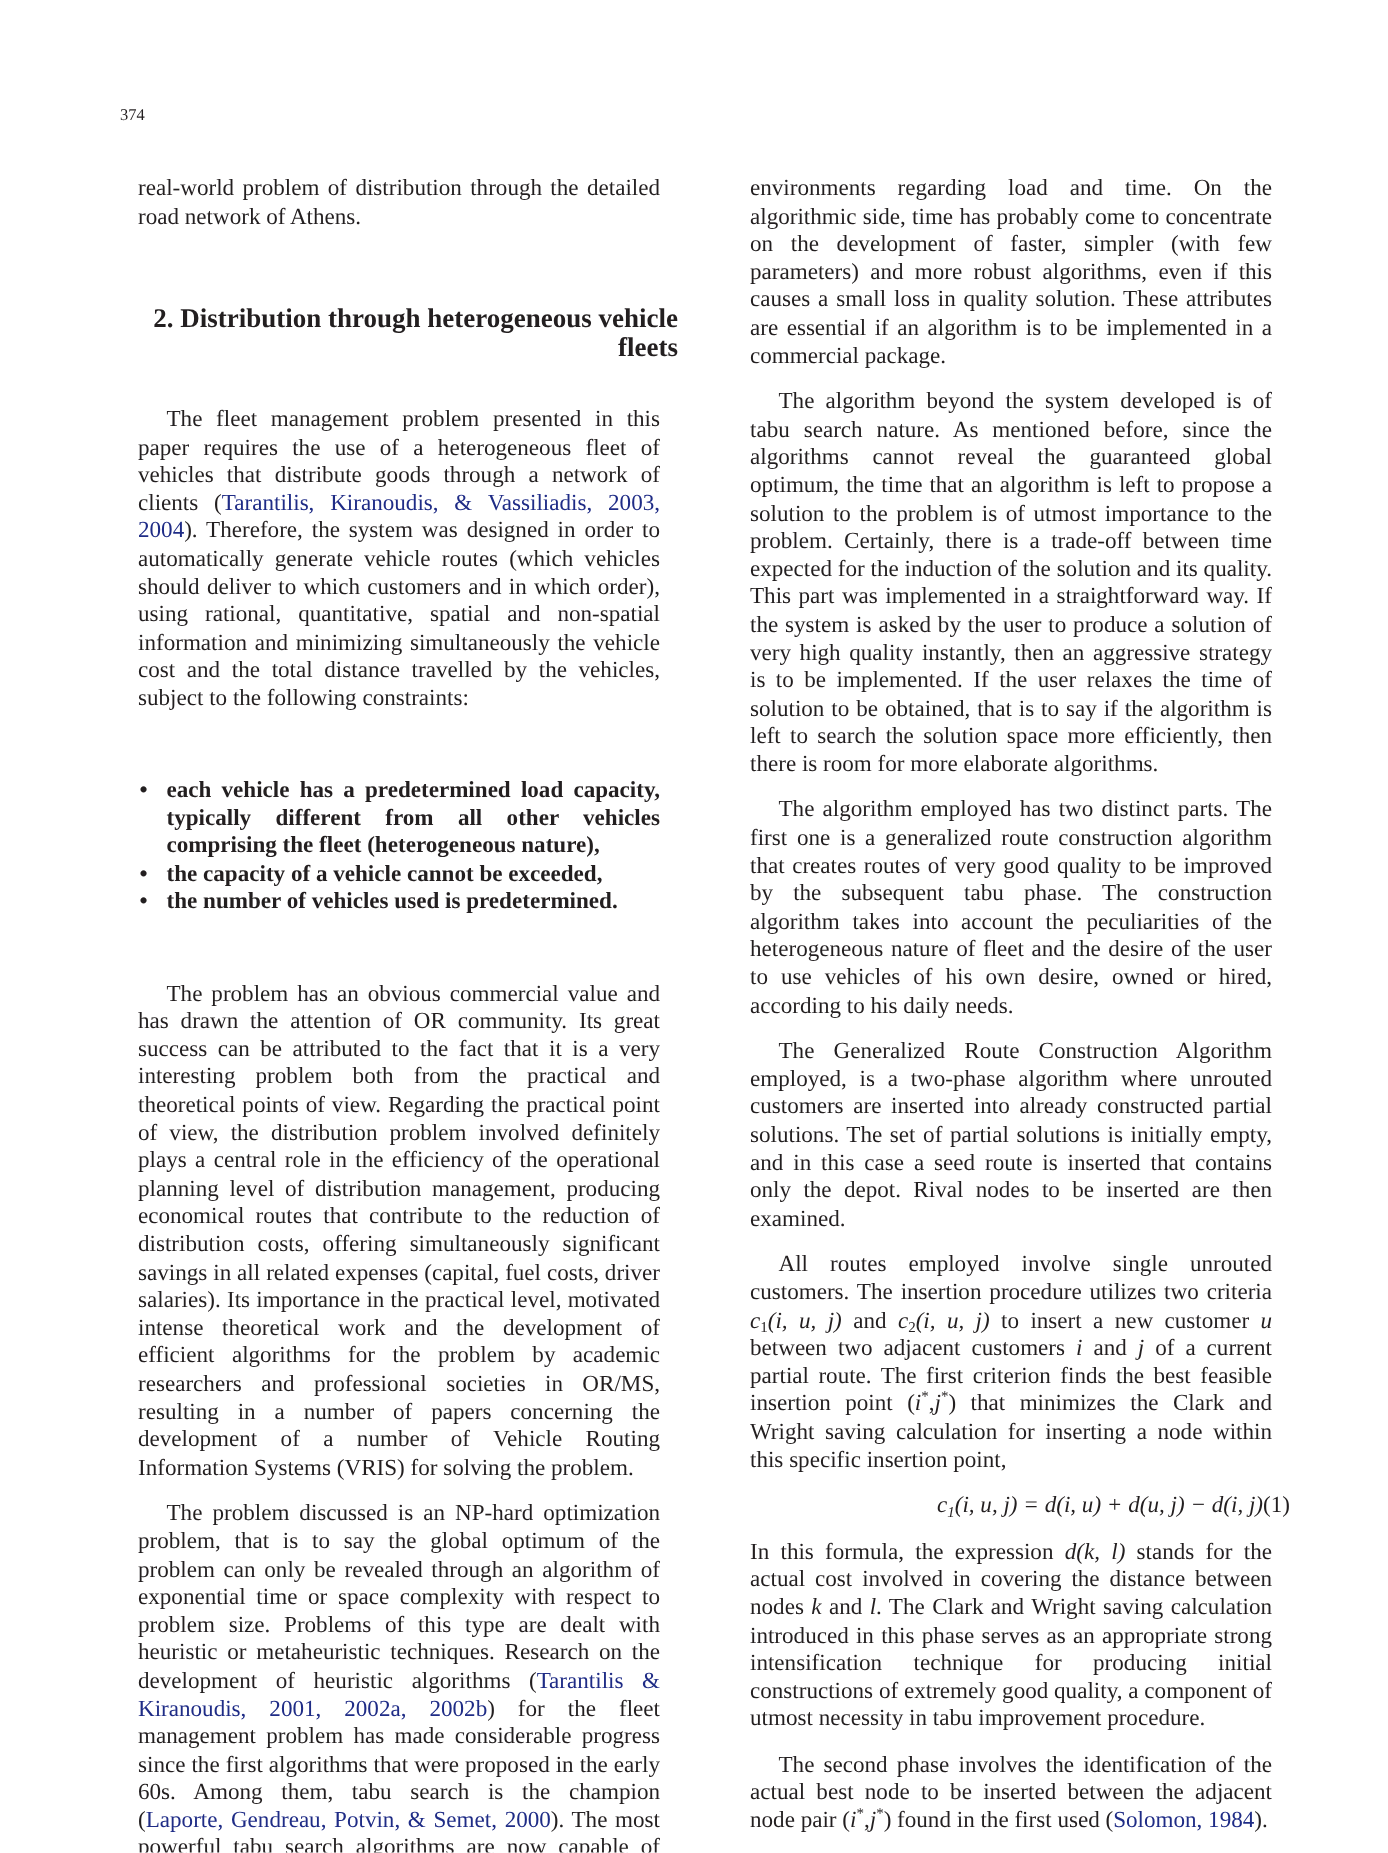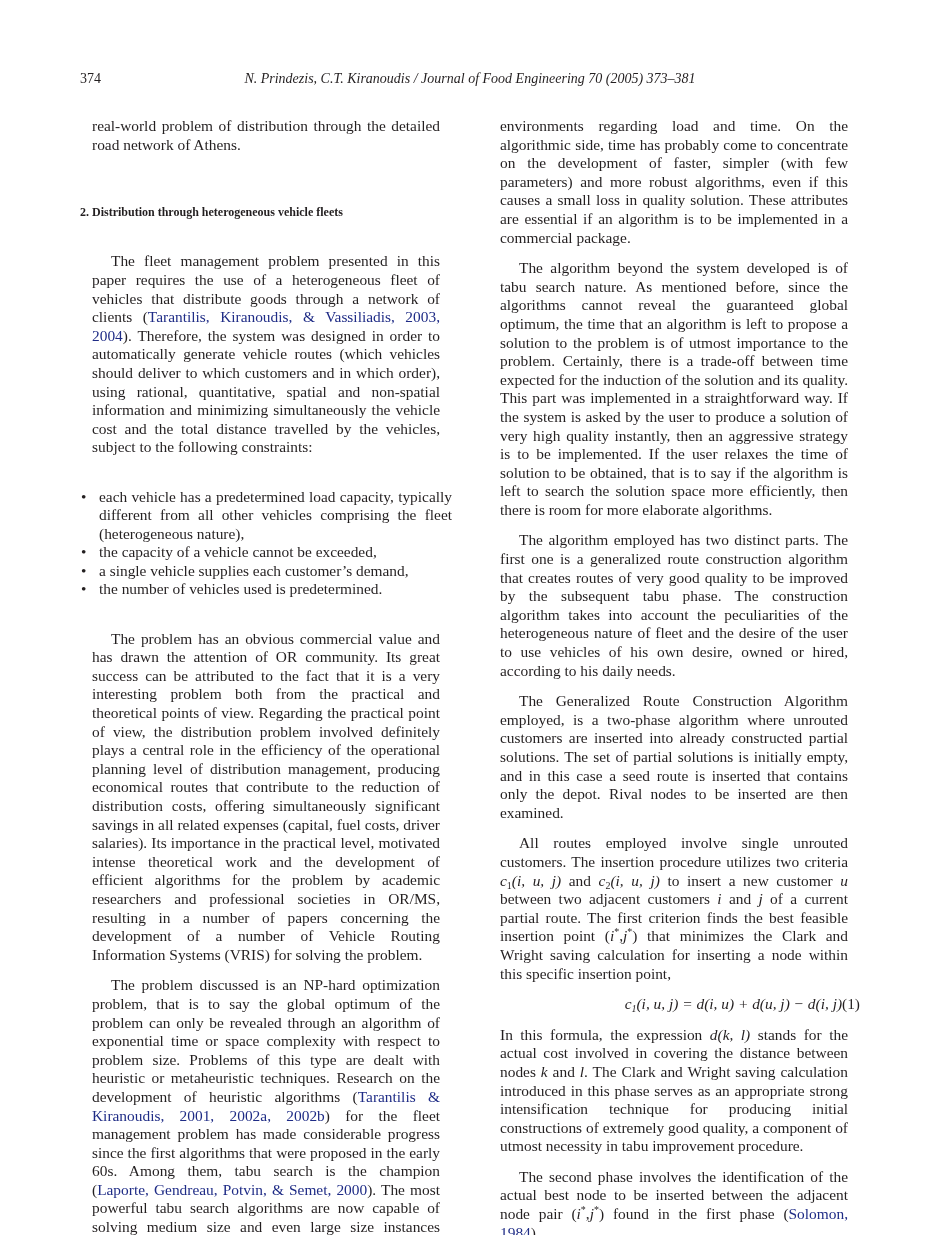--- a/index.html
+++ b/index.html
@@ -1,70 +1,68 @@
 <!DOCTYPE html>
 <html><head>
 <meta charset="utf-8">
 <style>
   html, body { margin: 0; padding: 0; background: #ffffff; }
   body { width: 925px; height: 1235px; position: relative; overflow: hidden;
          font-family: "Liberation Serif", "DejaVu Serif", serif; color: #231f20; }
   .header { position: absolute; top: 71px; left: 80px; width: 780px; height: 18px;
-            font-size: 14px; }
+            font-size: 11px; }
   .pageno { position: absolute; left: 0; top: 0; }
   .running { position: absolute; left: 0; right: 0; top: 0; text-align: center; font-style: italic; }
   .col { position: absolute; top: 105px; width: 372px; font-size: 15.4px; line-height: 18.6px; }
   .col.left { left: 80px; }
   .col.right { left: 488px; }
   p { margin: 12px; text-align: justify; hyphens: manual; }
   p.ind { text-indent: 19px; }
   .link { color: #1f2c86; }
-  h2 { font-size: 12px; font-weight: bold; margin: 0; line-height: 18.6px; }
+  h2 { font-size: 18px; font-weight: bold; margin: 0; line-height: 18.6px; text-align: right; }
   .gap-section { height: 37px; }
   .gap-small { height: 18.6px; }
-  ul { margin: 0; padding: 0; list-style: none; }
+  ul { margin: 12px; padding: 0; list-style: none; font-weight: bold; }
   ul li { position: relative; padding-left: 19px; text-align: justify; }
   ul li::before { content: "\2022"; position: absolute; left: 1px; top: 0; }
   .eq { display: flex; justify-content: flex-end; margin: 6px 0 6px 0; font-style: italic; }
   .eq .num { font-style: normal; }
   i { font-style: italic; }
   sub { font-size: 10px; vertical-align: -3px; line-height: 0; }
   sup { font-size: 10px; line-height: 0; }
 </style>
 </head>
 <body>
 
 <div class="header">
   <span class="pageno">374</span>
-  <span class="running">N. Prindezis, C.T. Kiranoudis / Journal of Food Engineering 70 (2005) 373–381</span>
 </div>
 
 <div class="col left">
   <p>real-world problem of distribution through the detailed road network of Athens.</p>
   <div class="gap-section"></div>
   <h2>2. Distribution through heterogeneous vehicle fleets</h2>
   <div class="gap-small"></div>
   <p class="ind"><span>The fleet management problem presented in this paper requires the use of a heterogeneous fleet of vehicles that distribute goods through a network of clients (</span><a class="link">Tarantilis, Kiranoudis, &amp; Vassiliadis, 2003, 2004</a><span>). Therefore, the system was designed in order to automatically generate vehicle routes (which vehicles should deliver to which customers and in which order), using rational, quantitative, spatial and non-spatial information and minimizing simultaneously the vehicle cost and the total distance travelled by the vehicles, subject to the following constraints:</span></p>
   <div class="gap-small"></div>
   <ul>
     <li>each vehicle has a predetermined load capacity, typically different from all other vehicles comprising the fleet (heterogeneous nature),</li>
     <li>the capacity of a vehicle cannot be exceeded,</li>
-    <li>a single vehicle supplies each customer’s demand,</li>
     <li>the number of vehicles used is predetermined.</li>
   </ul>
   <div class="gap-small"></div>
   <p class="ind">The problem has an obvious commercial value and has drawn the attention of OR community. Its great success can be attributed to the fact that it is a very interesting problem both from the practical and theoretical points of view. Regarding the practical point of view, the distribution problem involved definitely plays a central role in the efficiency of the operational planning level of distribution management, producing economical routes that contribute to the reduction of distribution costs, offering simultaneously significant savings in all related expenses (capital, fuel costs, driver salaries). Its importance in the practical level, motivated intense theoretical work and the development of efficient algorithms for the problem by academic researchers and professional societies in OR/MS, resulting in a number of papers concerning the development of a number of Vehicle Routing Information Systems (VRIS) for solving the problem.</p>
   <p class="ind"><span>The problem discussed is an NP-hard optimization problem, that is to say the global optimum of the problem can only be revealed through an algorithm of exponential time or space complexity with respect to problem size. Problems of this type are dealt with heuristic or metaheuristic techniques. Research on the development of heuristic algorithms (</span><a class="link">Tarantilis &amp; Kiranoudis, 2001, 2002a, 2002b</a><span>) for the fleet management problem has made considerable progress since the first algorithms that were proposed in the early 60s. Among them, tabu search is the champion (</span><a class="link">Laporte, Gendreau, Potvin, &amp; Semet, 2000</a><span>). The most powerful tabu search algorithms are now capable of solving medium size and even large size instances within extremely small computational</span></p>
 </div>
 
 <div class="col right">
   <p>environments regarding load and time. On the algorithmic side, time has probably come to concentrate on the development of faster, simpler (with few parameters) and more robust algorithms, even if this causes a small loss in quality solution. These attributes are essential if an algorithm is to be implemented in a commercial package.</p>
   <p class="ind">The algorithm beyond the system developed is of tabu search nature. As mentioned before, since the algorithms cannot reveal the guaranteed global optimum, the time that an algorithm is left to propose a solution to the problem is of utmost importance to the problem. Certainly, there is a trade-off between time expected for the induction of the solution and its quality. This part was implemented in a straightforward way. If the system is asked by the user to produce a solution of very high quality instantly, then an aggressive strategy is to be implemented. If the user relaxes the time of solution to be obtained, that is to say if the algorithm is left to search the solution space more efficiently, then there is room for more elaborate algorithms.</p>
   <p class="ind">The algorithm employed has two distinct parts. The first one is a generalized route construction algorithm that creates routes of very good quality to be improved by the subsequent tabu phase. The construction algorithm takes into account the peculiarities of the heterogeneous nature of fleet and the desire of the user to use vehicles of his own desire, owned or hired, according to his daily needs.</p>
   <p class="ind">The Generalized Route Construction Algorithm employed, is a two-phase algorithm where unrouted customers are inserted into already constructed partial solutions. The set of partial solutions is initially empty, and in this case a seed route is inserted that contains only the depot. Rival nodes to be inserted are then examined.</p>
   <p class="ind"><span>All routes employed involve single unrouted customers. The insertion procedure utilizes two criteria </span><i>c</i><sub>1</sub><i>(i, u, j)</i><span> and </span><i>c</i><sub>2</sub><i>(i, u, j)</i><span> to insert a new customer </span><i>u</i><span> between two adjacent customers </span><i>i</i><span> and </span><i>j</i><span> of a current partial route. The first criterion finds the best feasible insertion point (</span><i>i</i><sup>*</sup>,<i>j</i><sup>*</sup><span>) that minimizes the Clark and Wright saving calculation for inserting a node within this specific insertion point,</span></p>
   <div class="eq">
     <span><span>c</span><sub>1</sub><span>(i, u, j) = d(i, u) + d(u, j) − d(i, j)</span></span>
     <span class="num">(1)</span>
   </div>
   <p><span>In this formula, the expression </span><i>d(k, l)</i><span> stands for the actual cost involved in covering the distance between nodes </span><i>k</i><span> and </span><i>l</i><span>. The Clark and Wright saving calculation introduced in this phase serves as an appropriate strong intensification technique for producing initial constructions of extremely good quality, a component of utmost necessity in tabu improvement procedure.</span></p>
-  <p class="ind"><span>The second phase involves the identification of the actual best node to be inserted between the adjacent node pair (</span><i>i</i><sup>*</sup>,<i>j</i><sup>*</sup><span>) found in the first phase (</span><a class="link">Solomon, 1984</a><span>).</span></p>
+  <p class="ind"><span>The second phase involves the identification of the actual best node to be inserted between the adjacent node pair (</span><i>i</i><sup>*</sup>,<i>j</i><sup>*</sup><span>) found in the first used (</span><a class="link">Solomon, 1984</a><span>).</span></p>
 </div>
 
 </body></html>

